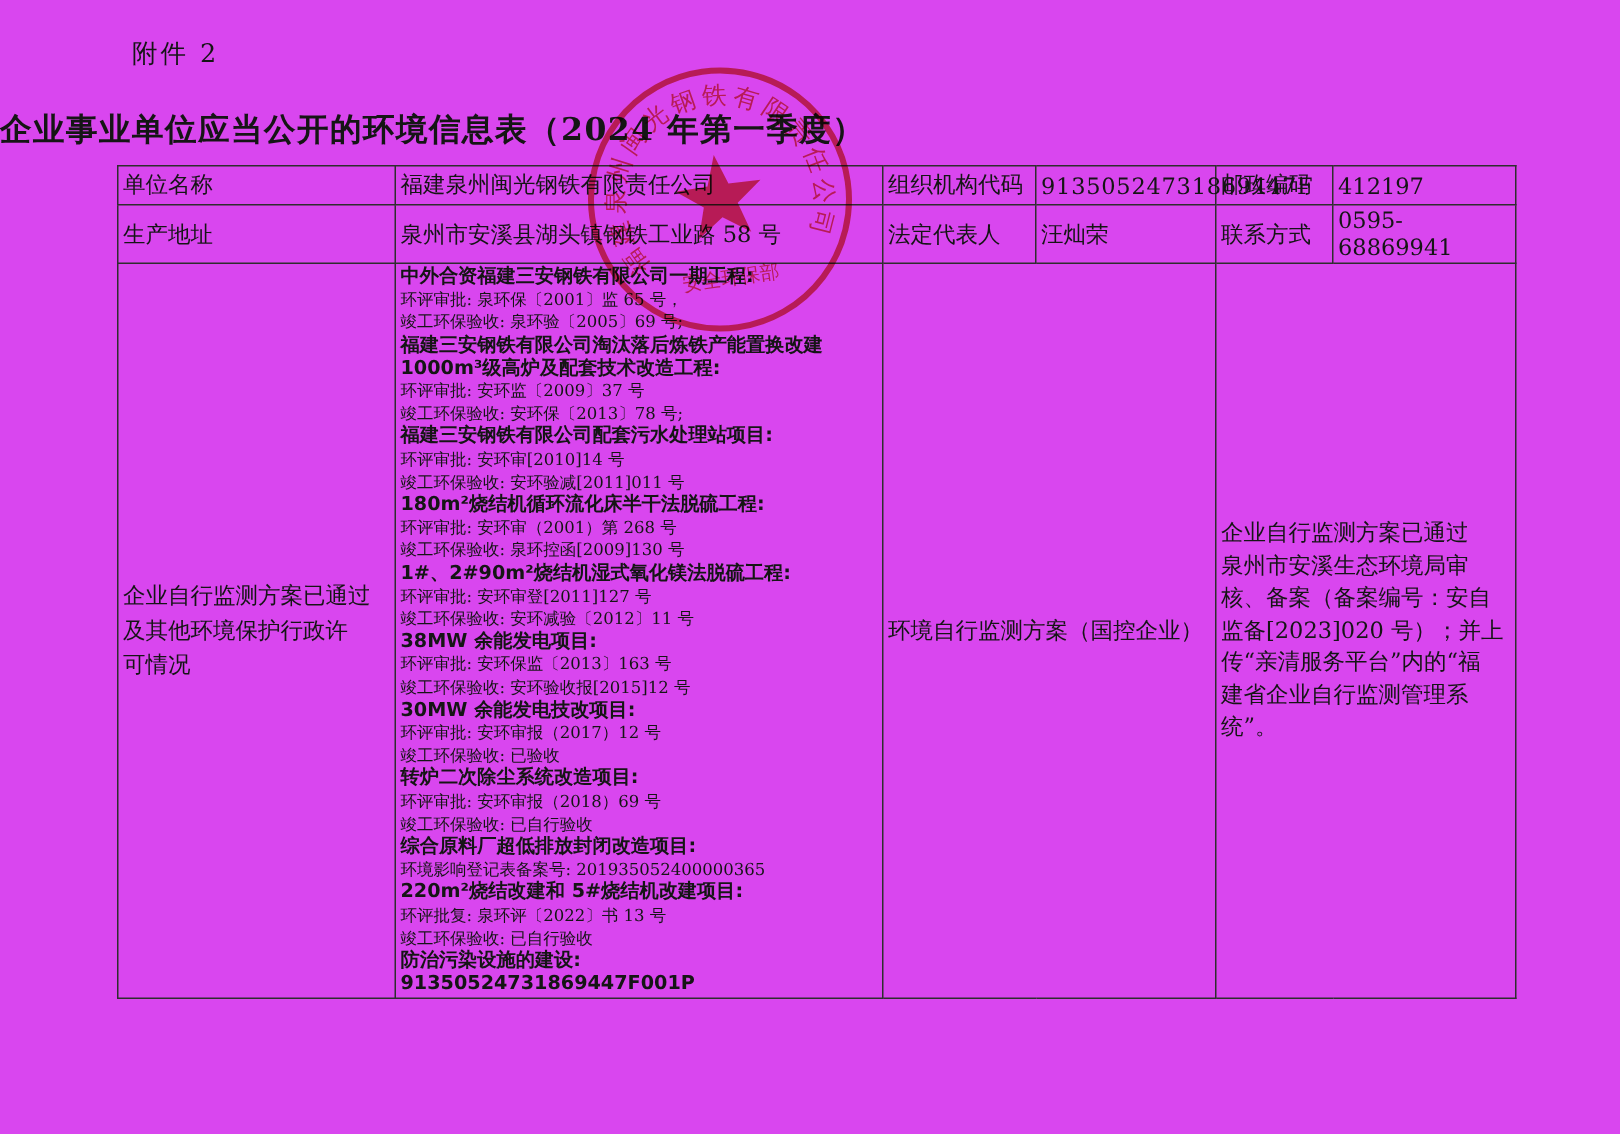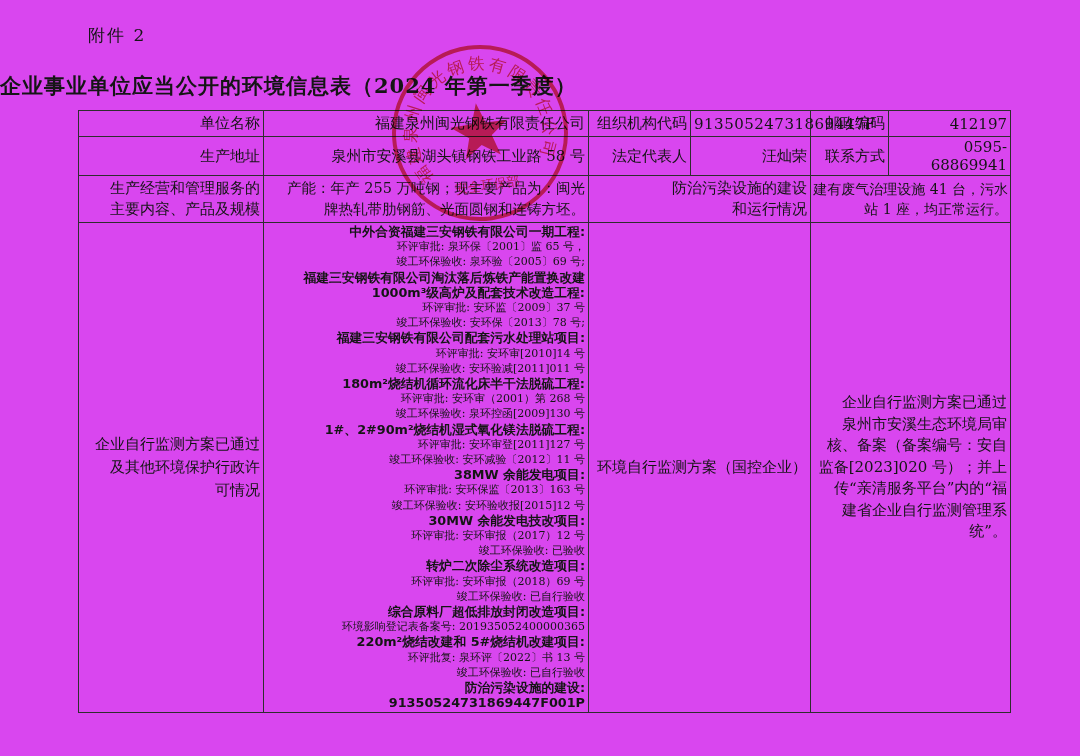--- a/index.html
+++ b/index.html
@@ -21,21 +21,21 @@
     position:absolute; top:72px; left:0; width:100%;
     font-size:21px; font-weight:700; letter-spacing:1px;
   }
 
   table.doc-table {
     position:absolute; left:78px; top:110px;
     width:932px; border-collapse:collapse; table-layout:fixed;
   }
   .doc-table td {
     border:1px solid #2e2e2e;
-    text-align:right; vertical-align:middle;
+    text-align:left; vertical-align:middle;
     font-size:15px; padding:1px 3px;
   }
   .r1 td, .r2 td { height:26px; }
   .r3 td { height:47px; }
   .org-code { font-size:12px; letter-spacing:0.5px; }
   .pre { white-space:pre-line; }
   .r3 .val-wide { font-size:14.5px; line-height:21px; }
   .r3 .val-narrow { font-size:14px; line-height:20px; padding:1px 2px; }
   .r3 .lbl { line-height:21px; }
 
@@ -92,30 +92,20 @@
       <td>412197</td>
     </tr>
     <tr class="r2">
       <td class="lbl">生产地址</td>
       <td>泉州市安溪县湖头镇钢铁工业路 58 号</td>
       <td class="lbl">法定代表人</td>
       <td>汪灿荣</td>
       <td class="lbl">联系方式</td>
       <td>0595-68869941</td>
     </tr>
-    <tr class="r3">
-      <td class="lbl pre">生产经营和管理服务的
-主要内容、产品及规模</td>
-      <td class="val-wide pre">产能：年产 255 万吨钢；现主要产品为：闽光
-牌热轧带肋钢筋、光面圆钢和连铸方坯。</td>
-      <td colspan="2" class="lbl pre">防治污染设施的建设
-和运行情况</td>
-      <td colspan="2" class="val-narrow pre">建有废气治理设施 41 台，污水
-站 1 座，均正常运行。</td>
-    </tr>
     <tr class="r4">
       <td class="eia-label pre">企业自行监测方案已通过
 及其他环境保护行政许
 可情况</td>
       <td class="projects-cell">
         <div>
               <div class="proj-name">中外合资福建三安钢铁有限公司一期工程:</div>
               <div class="proj-detail">环评审批: 泉环保〔2001〕监 65 号，</div>
               <div class="proj-detail">竣工环保验收: 泉环验〔2005〕69 号;</div>
               <div class="proj-name">福建三安钢铁有限公司淘汰落后炼铁产能置换改建1000m³级高炉及配套技术改造工程:</div>

